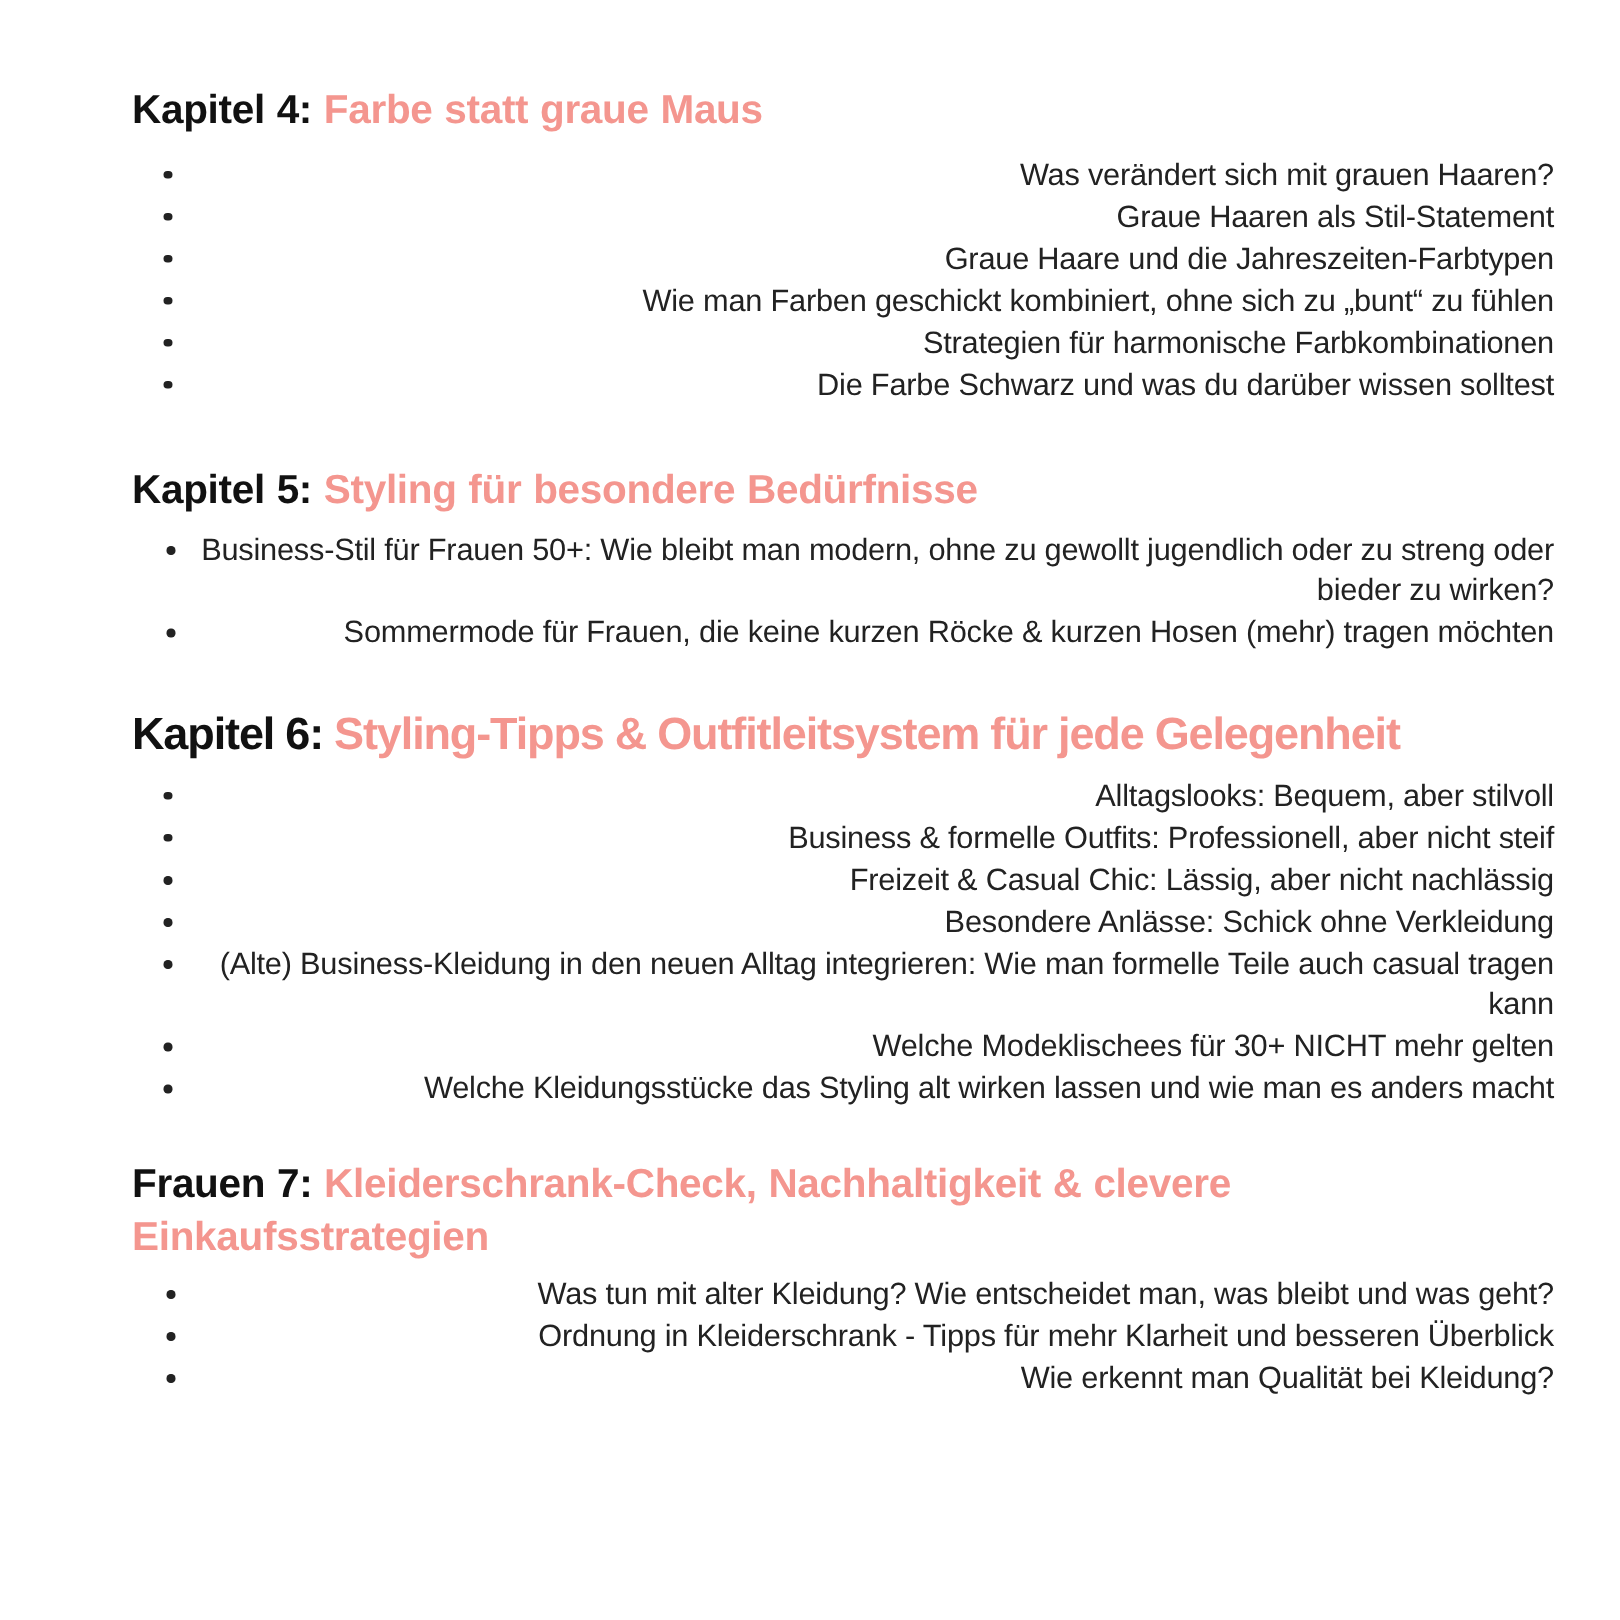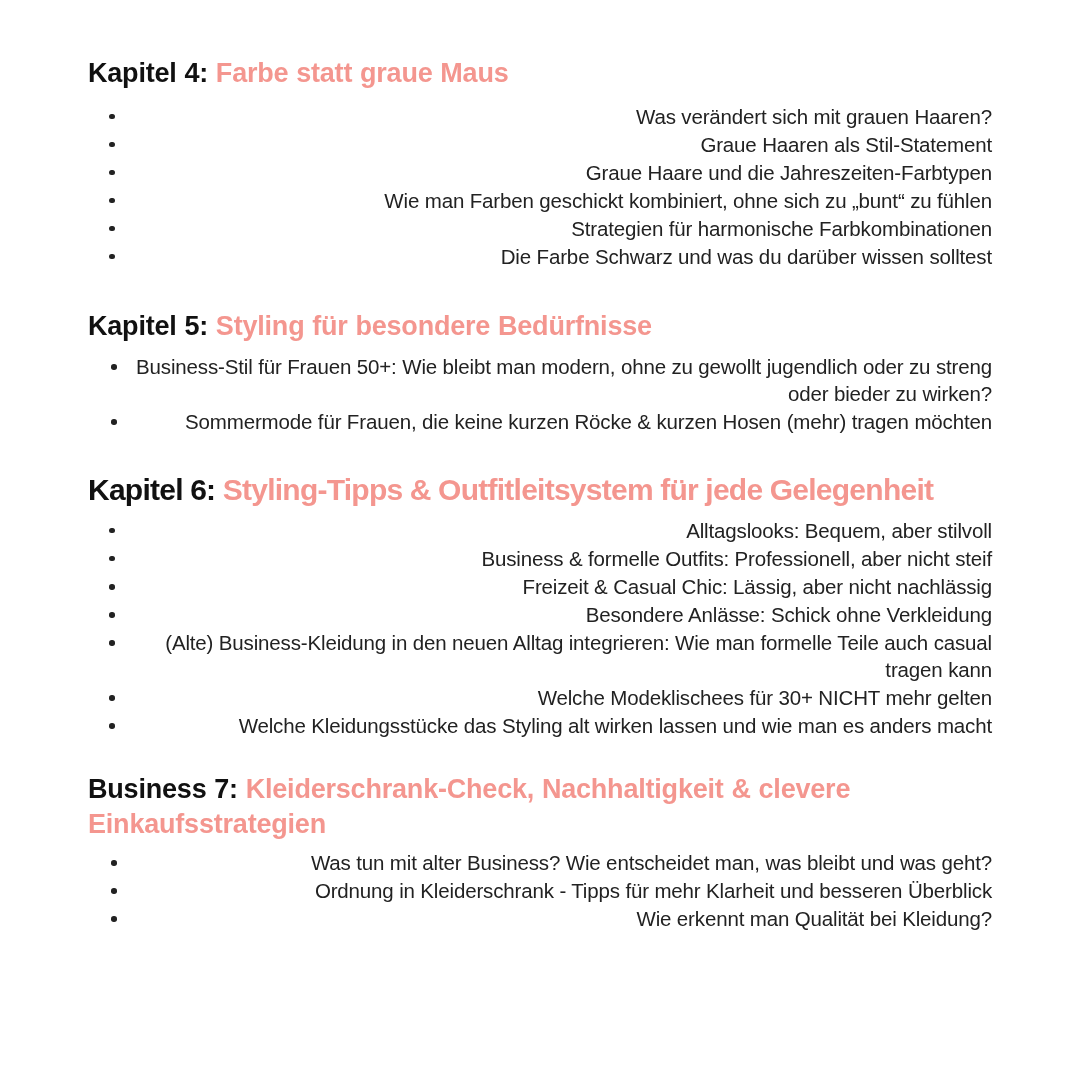--- a/index.html
+++ b/index.html
@@ -14,21 +14,21 @@
     font-family: "Liberation Sans", "DejaVu Sans", sans-serif;
     -webkit-font-smoothing: antialiased;
     overflow: hidden;
   }
 
   .page {
     position: relative;
     width: 1080px;
     height: 820px;
     box-sizing: border-box;
-    padding: 56px 88px 0 88px;
+    padding: 56px 44px 0 88px;
   }
 
   
   .chapter {
     margin: 0;
   }
   .chapter-heading {
     margin: 0;
     font-size: 27px;
     font-weight: 700;
@@ -141,23 +141,23 @@
       <li>(Alte) Business-Kleidung in den neuen Alltag integrieren: Wie man formelle Teile auch casual tragen kann</li>
       <li>Welche Modeklischees für 30+ NICHT mehr gelten</li>
       <li>Welche Kleidungsstücke das Styling alt wirken lassen und wie man es anders macht</li>
     </ul>
   </section>
 
   <div class="gap-6"></div>
 
   <section class="chapter block-7">
     <h2 class="chapter-heading">
-      <span class="ch-label">Business 7:</span>
+      <span class="ch-label">Frauen 7:</span>
       <span class="ch-title">Kleiderschrank-Check, Nachhaltigkeit &amp; clevere Einkaufsstrategien</span>
     </h2>
     <ul class="items indent">
-      <li>Was tun mit alter Business? Wie entscheidet man, was bleibt und was geht?</li>
+      <li>Was tun mit alter Kleidung? Wie entscheidet man, was bleibt und was geht?</li>
       <li>Ordnung in Kleiderschrank - Tipps für mehr Klarheit und besseren Überblick</li>
       <li>Wie erkennt man Qualität bei Kleidung?</li>
     </ul>
   </section>
 
 </div>
 
 </body></html>

